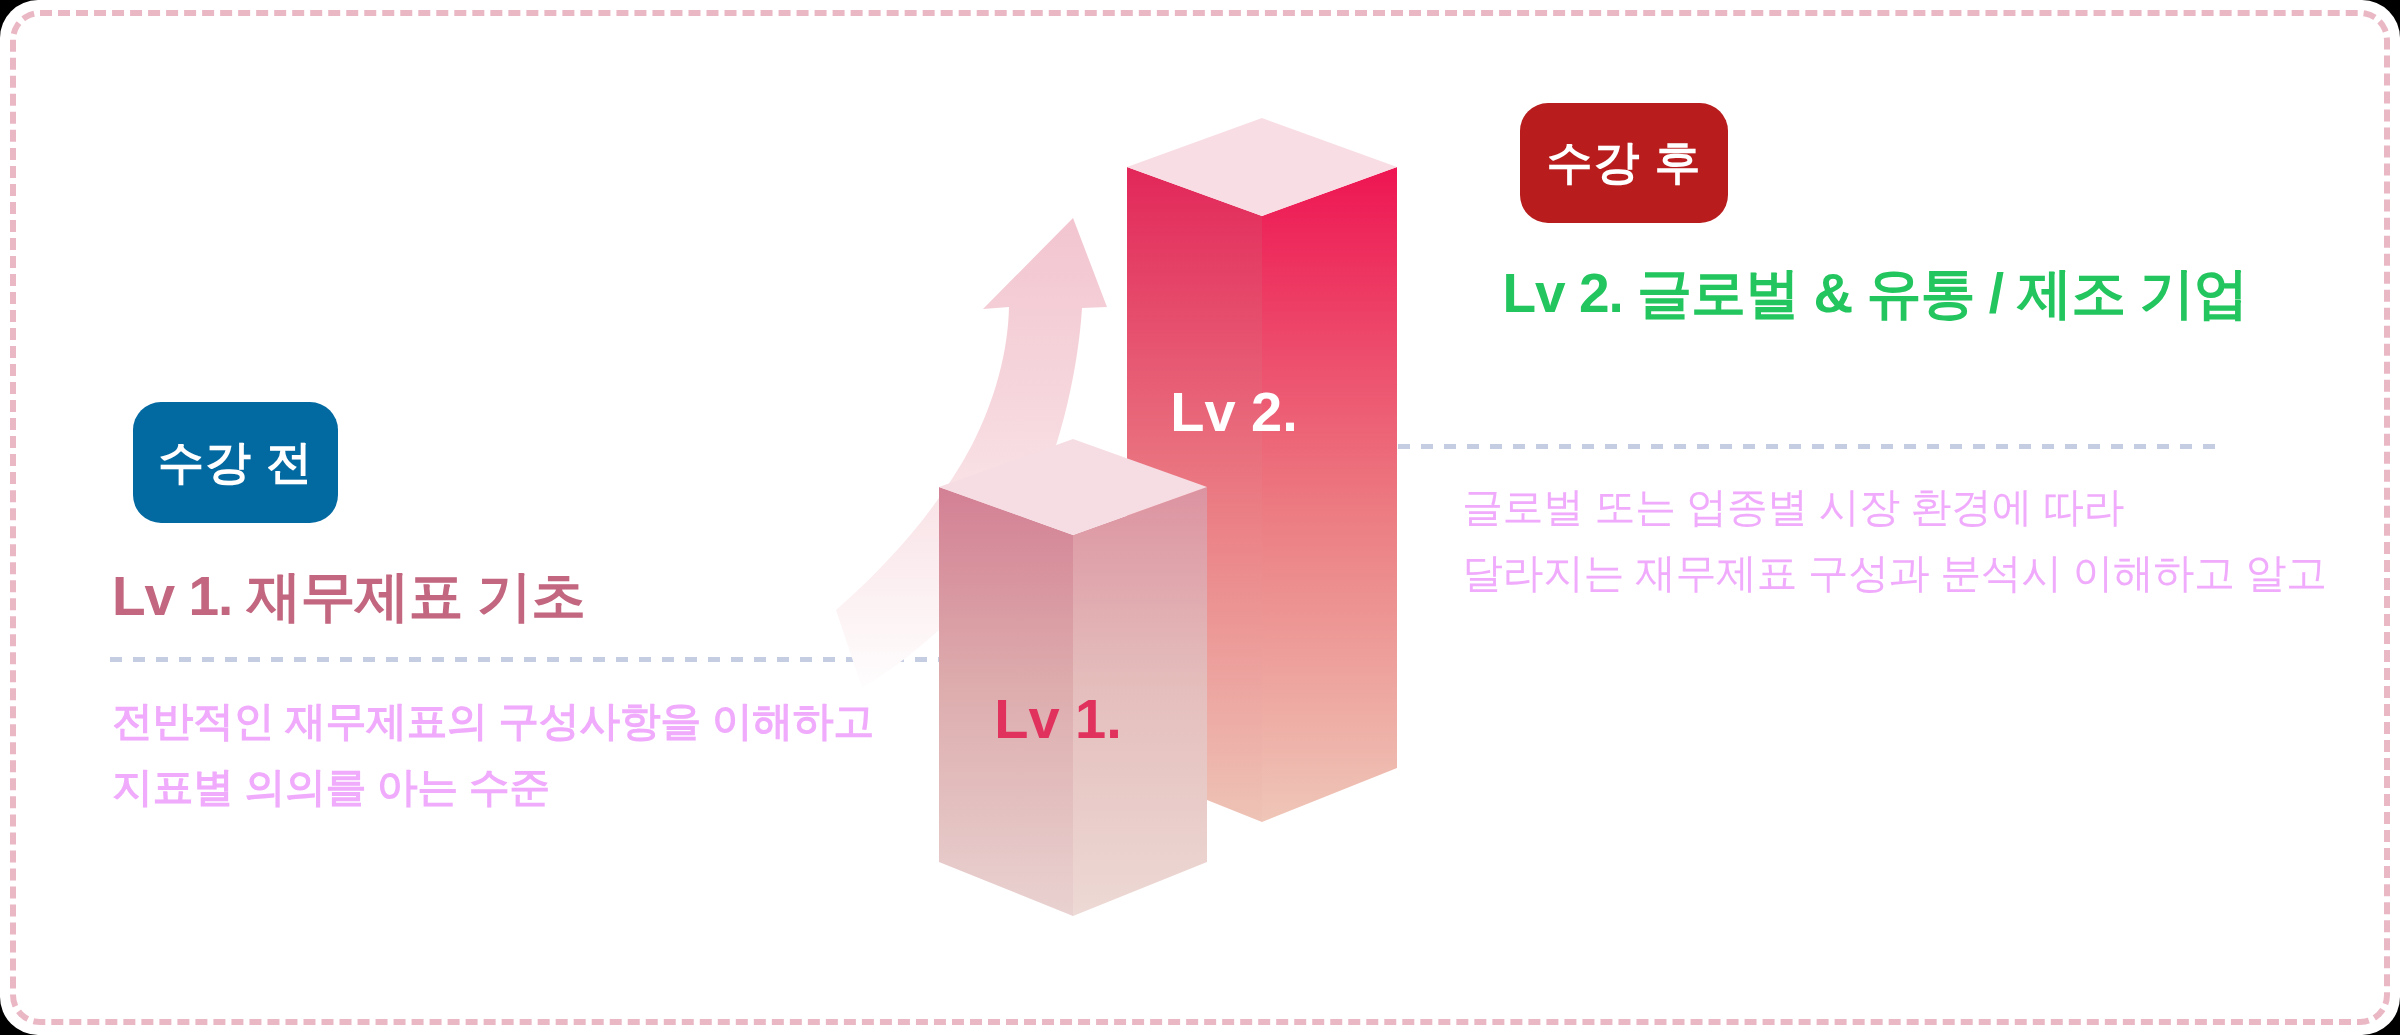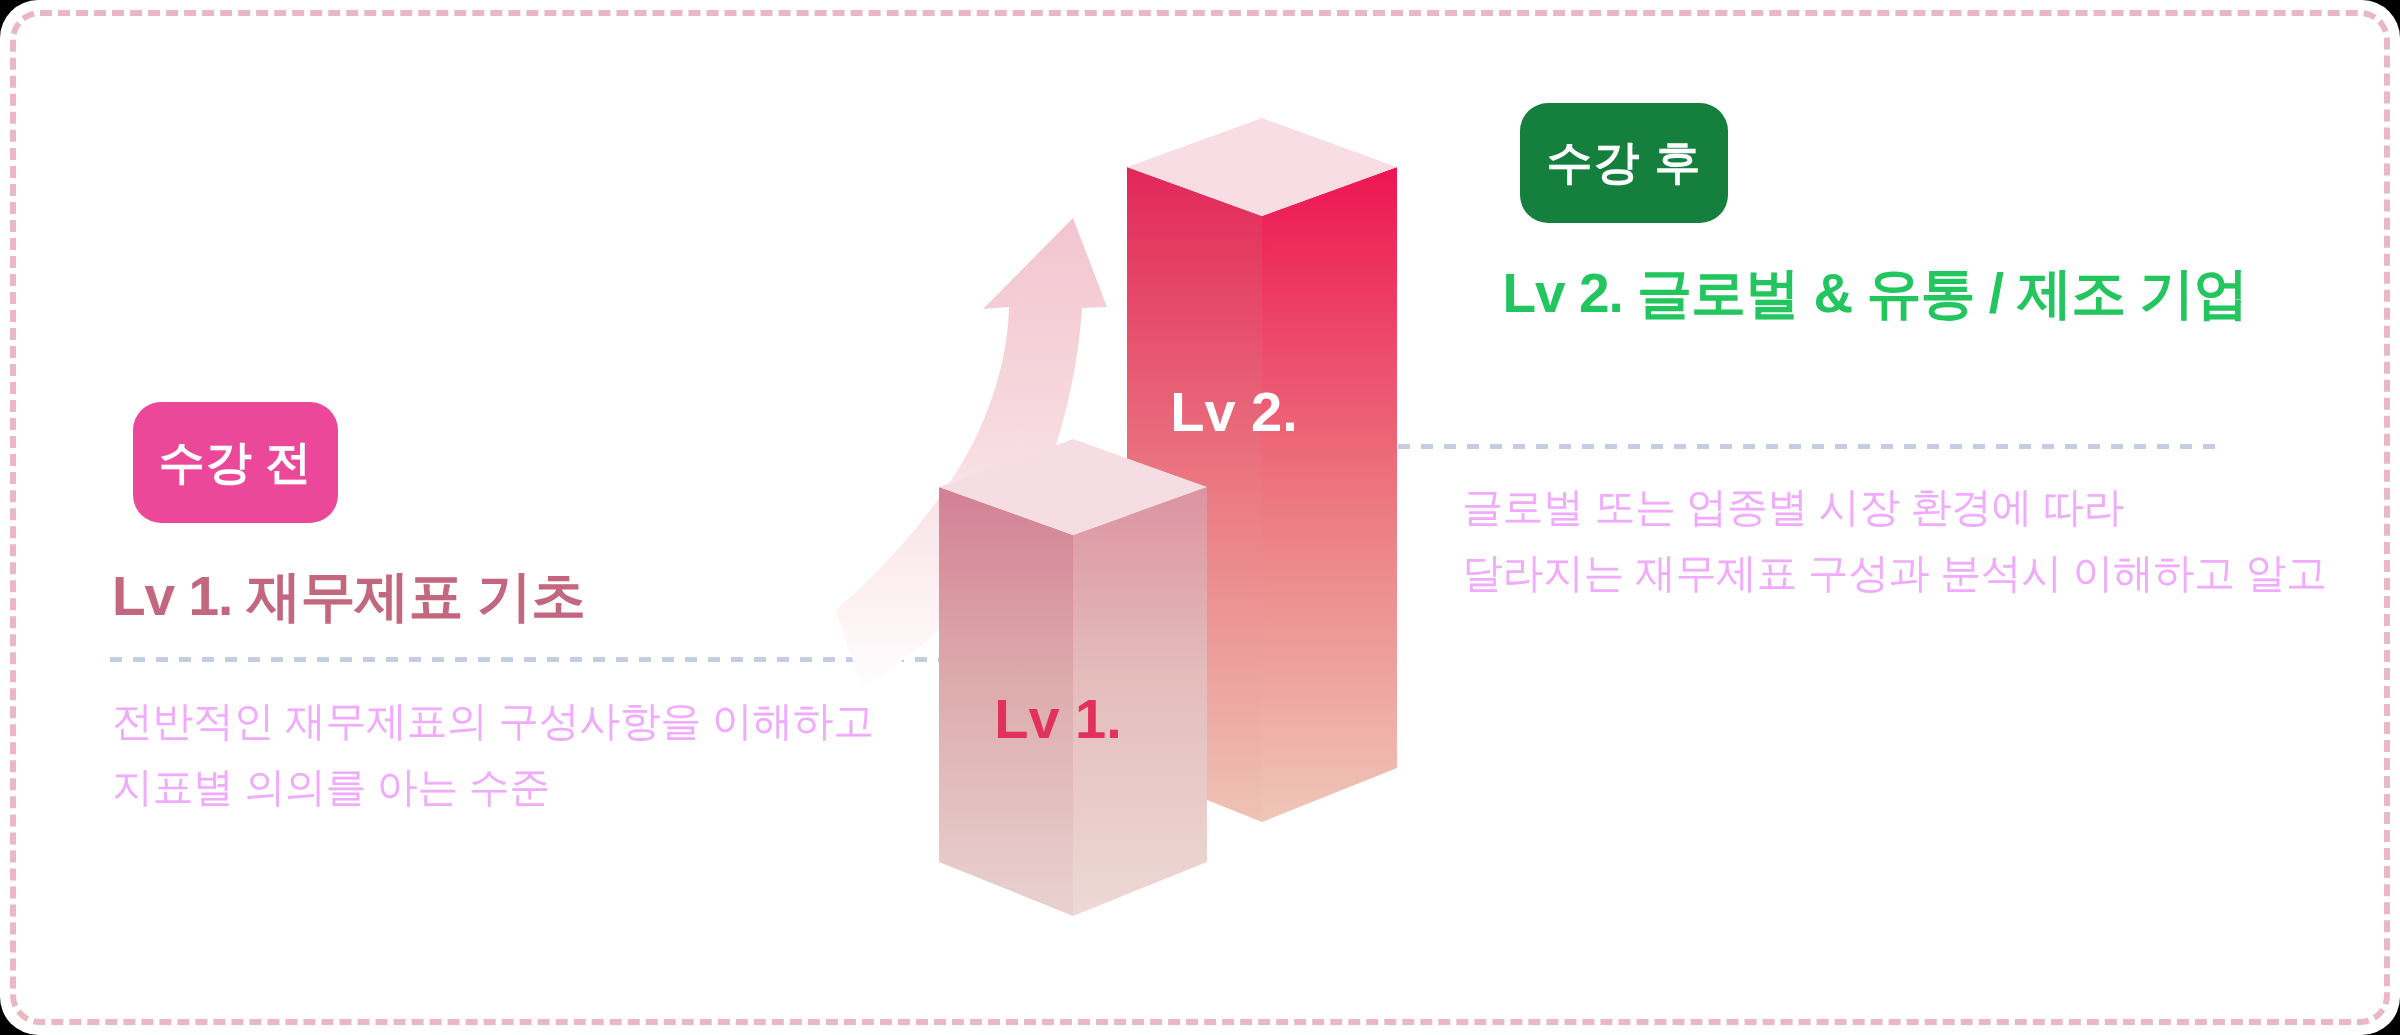--- a/index.html
+++ b/index.html
@@ -17,22 +17,22 @@
   .dash-frame{
     position:absolute;left:10px;top:10px;right:10px;bottom:10px;
     border:6px dashed #eab8c5;border-radius:30px;
     pointer-events:none;
   }
   .badge{
     position:absolute;display:flex;align-items:center;justify-content:center;
     color:#ffffff;font-weight:700;font-size:46px;border-radius:28px;
     letter-spacing:1px;
   }
-  .badge-before{left:133px;top:402px;width:205px;height:121px;background:#ec4899;font-family:Liberation Serif, serif;}
-  .badge-after{left:1520px;top:103px;width:208px;height:120px;background:#15803d;}
+  .badge-before{left:133px;top:402px;width:205px;height:121px;background:#0369a1;}
+  .badge-after{left:1520px;top:103px;width:208px;height:120px;background:#b91c1c;}
   .title-before{
     position:absolute;left:112px;top:552px;
     font-size:55px;font-weight:800;color:#c2677f;letter-spacing:-1px;
     white-space:nowrap;
     margin-top:8px;
   }
   .title-after{
     position:absolute;left:1480px;top:248px;width:790px;
     font-size:55px;font-weight:800;color:#22c55e;letter-spacing:-1px;
     text-align:center;line-height:91px;
@@ -40,21 +40,21 @@
   .divider{
     position:absolute;height:5px;
     background:repeating-linear-gradient(90deg,#c5cde3 0 12px,transparent 12px 23px);
   }
   .divider-left{left:110px;top:657px;width:829px;}
   .divider-right{left:1398px;top:444px;width:827px;}
   .desc{
     position:absolute;color:#f0abfc;font-size:41px;line-height:66px;
     white-space:nowrap;letter-spacing:-0.5px;
   }
-  .desc-before{left:112px;top:688px;}
+  .desc-before{left:112px;top:688px;font-weight:bold;}
   .desc-after{left:1462px;top:474px;}
   .center-art{position:absolute;left:820px;top:100px;width:600px;height:840px;}
   .bar-label{font-weight:800;font-size:56px;font-family:"Liberation Sans",sans-serif;}
 </style>
 </head>
 <body>
 
 <div class="panel"></div>
 <div class="dash-frame"></div>
 

